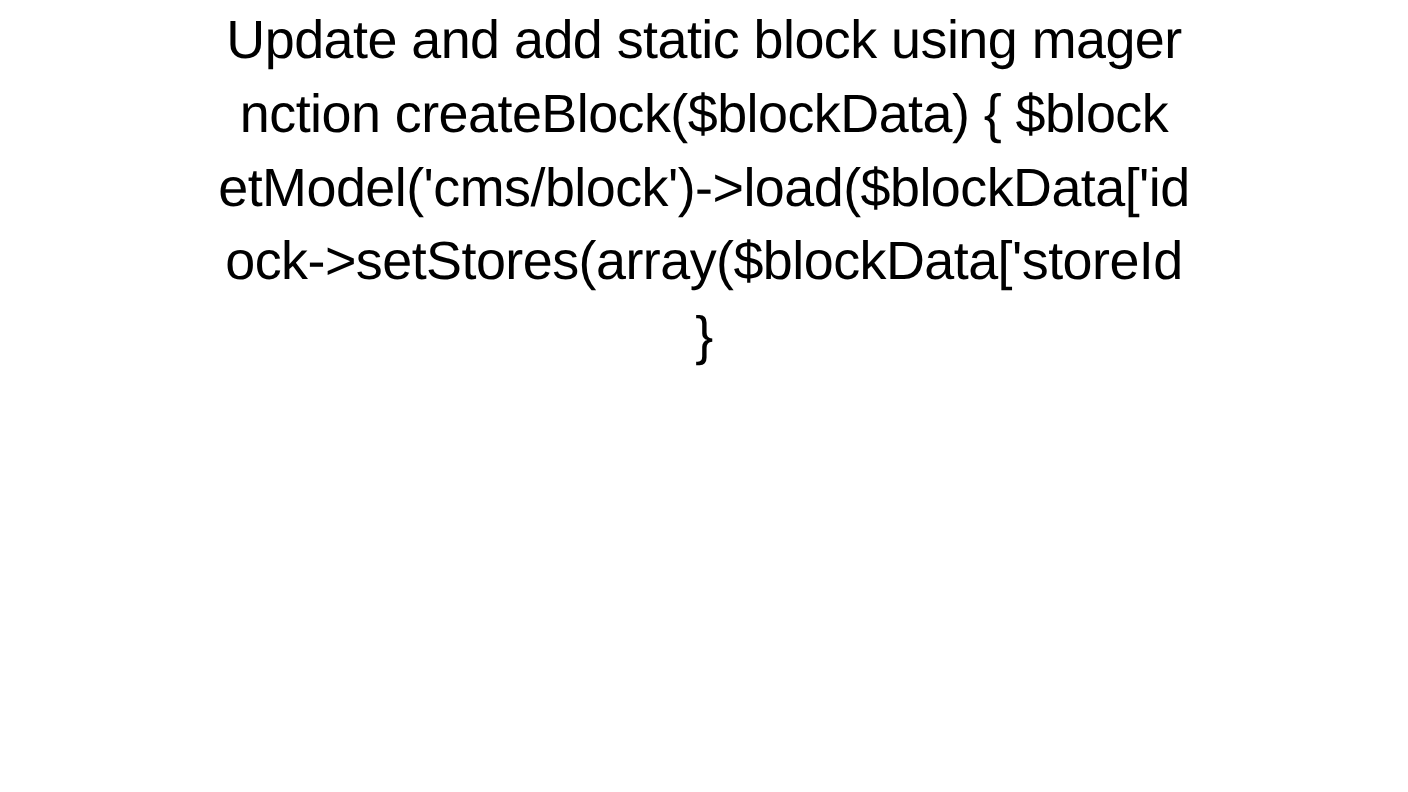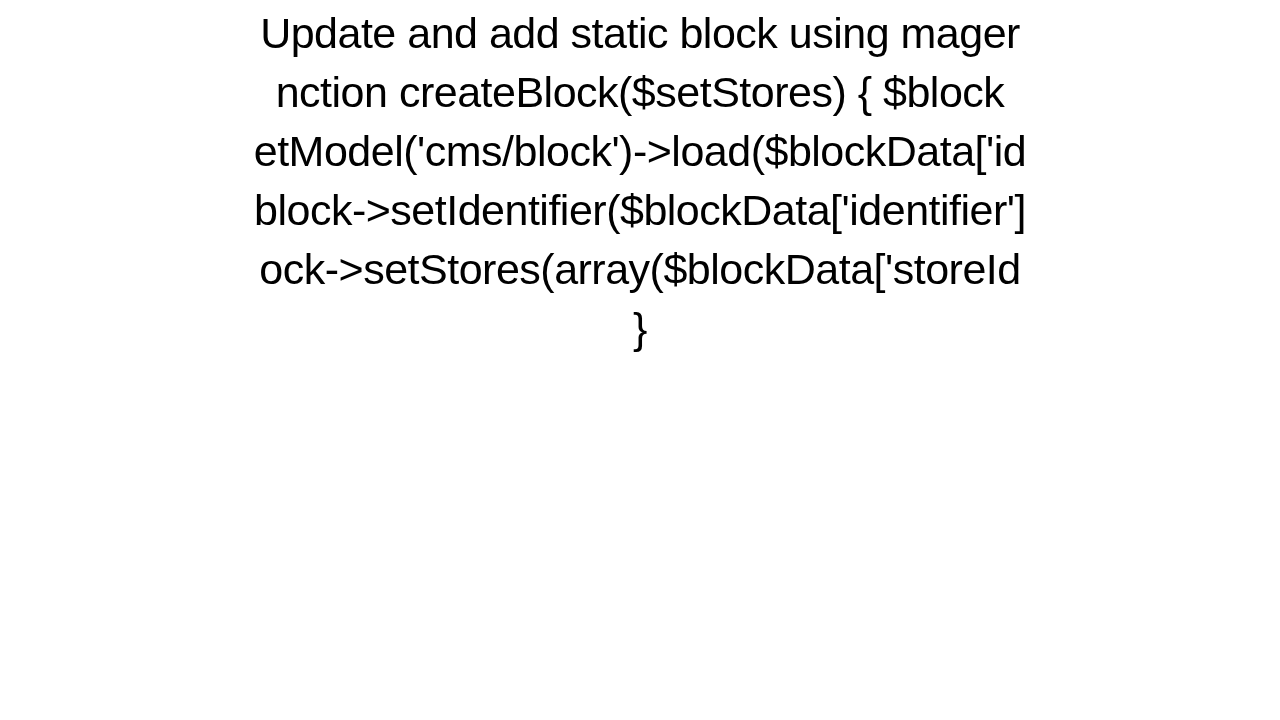--- a/index.html
+++ b/index.html
@@ -17,31 +17,30 @@
     .text-container {
       width: 1280px;
       height: 720px;
       display: flex;
       flex-direction: column;
       justify-content: flex-start;
       padding-top: 4px;
     }
     .line {
       color: #000000;
-      font-size: 43px;
+      font-size: 49px;
       line-height: 1.37;
       white-space: nowrap;
       text-align: center;
       font-weight: 400;
       letter-spacing: -0.5px;
     }
   </style>
 </head>
 <body>
 
 <div class="text-container">
   <div class="line">Update and add static block using mager</div>
-  <div class="line">nction createBlock($setStores) {  $block </div>
+  <div class="line">nction createBlock($blockData) {  $block </div>
   <div class="line">etModel('cms/block')-&gt;load($blockData['id</div>
-  <div class="line">block-&gt;setIdentifier($blockData['identifier']</div>
   <div class="line">ock-&gt;setStores(array($blockData['storeId</div>
   <div class="line">}</div>
 </div>
 
 </body></html>

